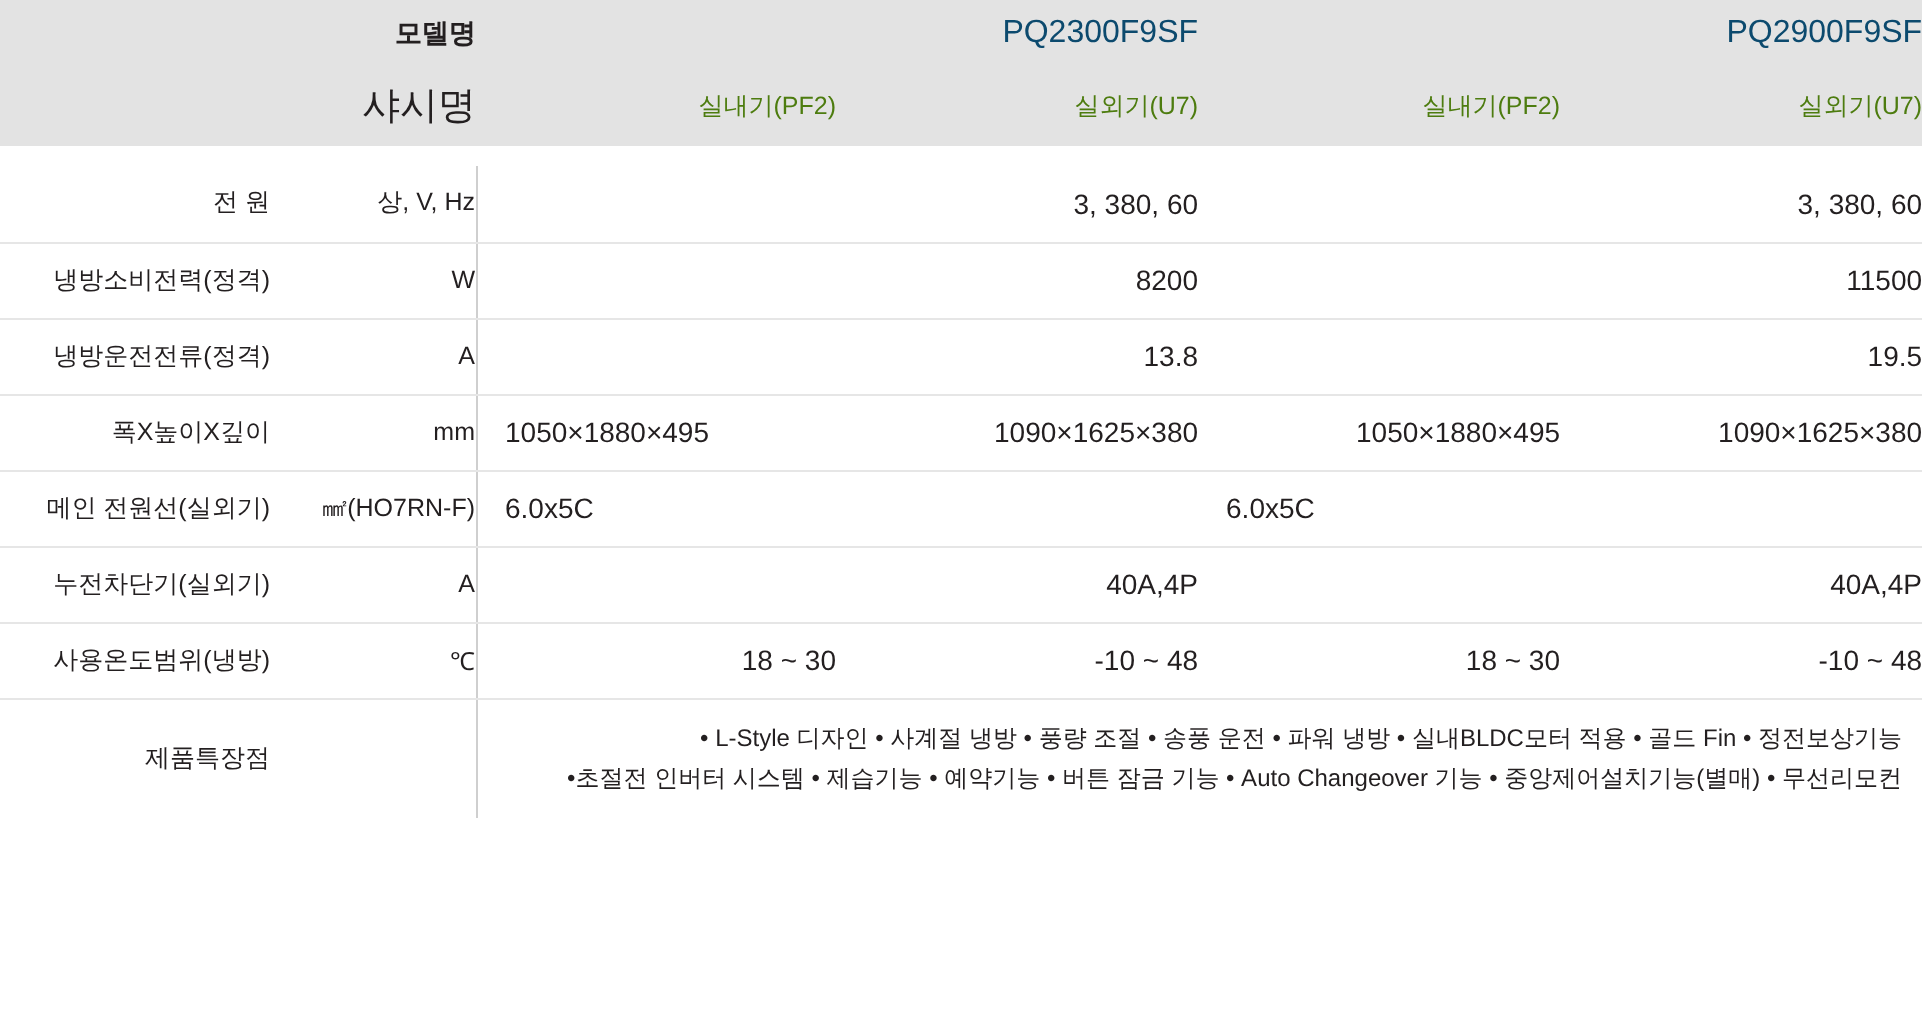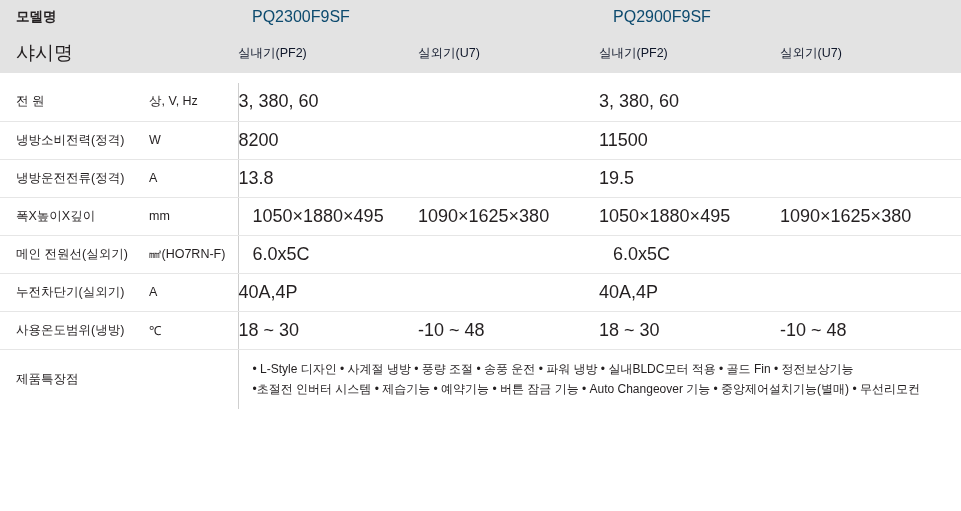--- a/index.html
+++ b/index.html
@@ -19,21 +19,21 @@
   .spec-table {
     width: 961px;
     border-collapse: collapse;
     table-layout: fixed;
   }
   .spec-table td, .spec-table th {
     padding: 0;
     margin: 0;
     vertical-align: middle;
     font-weight: normal;
-    text-align: left;
+    text-align: right;
   }
   
   .hdr-row td {
     background: #e3e3e3;
     border: none;
   }
   .hdr-model td { height: 33px; }
   .hdr-chassis td { height: 40px; }
   .hdr-label {
     text-align: left;
@@ -43,40 +43,40 @@
   }
   .hdr-model .hdr-label { font-weight: bold; font-size: 13.5px; }
   .hdr-modelname {
     text-align: left;
     padding-left: 14px !important;
     font-size: 16px;
     color: #0c4a6e;
   }
   .hdr-sub {
     font-size: 12.5px;
-    color: #0f172a;
+    color: #4d7c0f;
   }
   
   .body-row td {
     height: 38px;
     border-bottom: 1px solid #e6e6e6;
   }
   .body-row.tall td { height: 60px; }
   .cell-title {
     text-align: left;
     padding-left: 16px !important;
     font-size: 12.5px;
   }
   .cell-unit {
     text-align: left;
     padding-left: 14px !important;
     font-size: 12.5px;
   }
   .cell-val {
-    font-size: 18px;
+    font-size: 14px;
   }
   .cell-val.left {
     text-align: left;
     padding-left: 14px !important;
   }
   .vline {
     border-left: 1px solid #cfcfcf;
   }
   .features {
     text-align: left;

